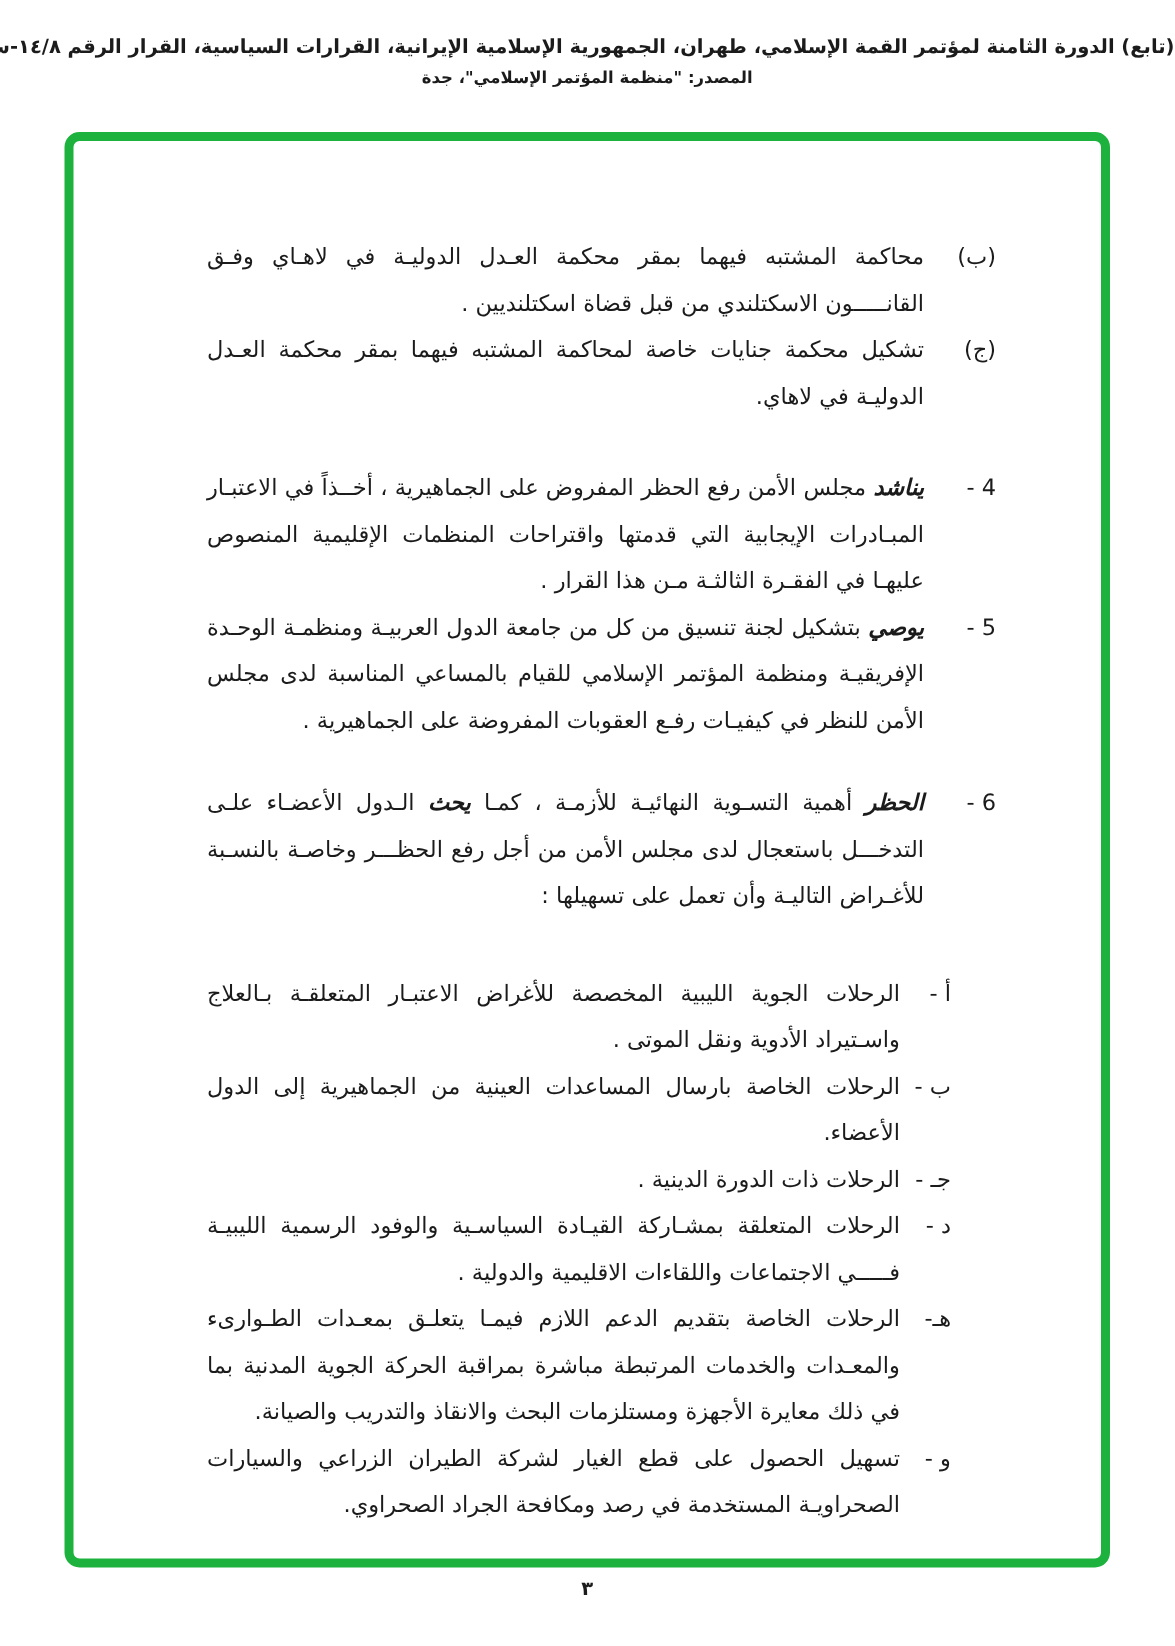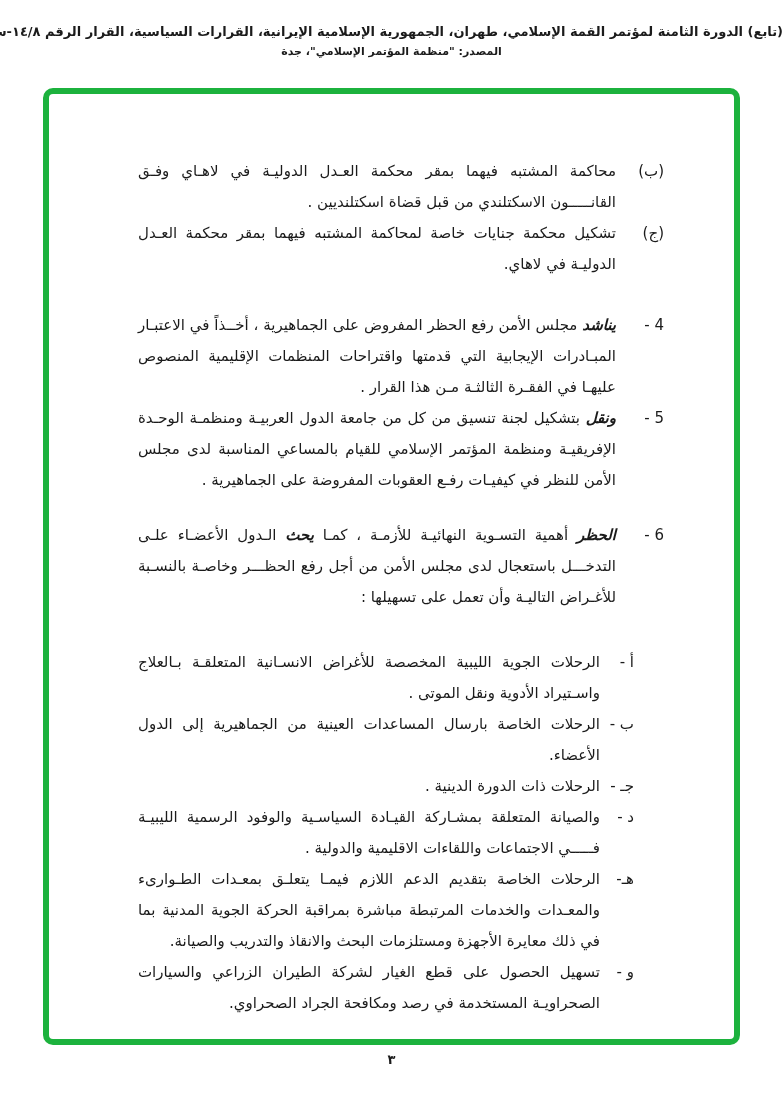--- a/index.html
+++ b/index.html
@@ -116,41 +116,41 @@
         <div class="item clause">
           <span class="marker">(ج)</span>
           <div class="text"><span>تشكيل محكمة جنايات خاصة لمحاكمة المشتبه فيهما بمقر محكمة العـدل الدوليـة في لاهاي.</span></div>
         </div>
         <div class="item numbered">
           <span class="marker">4 -</span>
           <div class="text"><span class="b">يناشد</span><span> مجلس الأمن رفع الحظر المفروض على الجماهيرية ، أخــذاً في الاعتبـار المبـادرات الإيجابية التي قدمتها واقتراحات المنظمات الإقليمية المنصوص عليهـا في الفقـرة الثالثـة مـن هذا القرار .</span></div>
         </div>
         <div class="item numbered">
           <span class="marker">5 -</span>
-          <div class="text"><span class="b">ونقل</span><span> بتشكيل لجنة تنسيق من كل من جامعة الدول العربيـة ومنظمـة الوحـدة الإفريقيـة ومنظمة المؤتمر الإسلامي للقيام بالمساعي المناسبة لدى مجلس الأمن للنظر في كيفيـات رفـع العقوبات المفروضة على الجماهيرية .</span></div>
+          <div class="text"><span class="b">يوصي</span><span> بتشكيل لجنة تنسيق من كل من جامعة الدول العربيـة ومنظمـة الوحـدة الإفريقيـة ومنظمة المؤتمر الإسلامي للقيام بالمساعي المناسبة لدى مجلس الأمن للنظر في كيفيـات رفـع العقوبات المفروضة على الجماهيرية .</span></div>
         </div>
         <div class="item numbered">
           <span class="marker">6 -</span>
           <div class="text"><span class="b">الحظر</span><span> أهمية التسـوية النهائيـة للأزمـة ، كمـا </span><span class="b">يحث</span><span> الـدول الأعضـاء علـى التدخـــل باستعجال لدى مجلس الأمن من أجل رفع الحظـــر وخاصـة بالنسـبة للأغـراض التاليـة وأن تعمل على تسهيلها :</span></div>
         </div>
         <div class="item sub">
           <span class="marker">أ -</span>
-          <div class="text"><span>الرحلات الجوية الليبية المخصصة للأغراض الانسـانية المتعلقـة بـالعلاج واسـتيراد الأدوية ونقل الموتى .</span></div>
+          <div class="text"><span>الرحلات الجوية الليبية المخصصة للأغراض الاعتبـار المتعلقـة بـالعلاج واسـتيراد الأدوية ونقل الموتى .</span></div>
         </div>
         <div class="item sub">
           <span class="marker">ب -</span>
           <div class="text"><span>الرحلات الخاصة بارسال المساعدات العينية من الجماهيرية إلى الدول الأعضاء.</span></div>
         </div>
         <div class="item sub">
           <span class="marker">جـ -</span>
           <div class="text"><span>الرحلات ذات الدورة الدينية .</span></div>
         </div>
         <div class="item sub">
           <span class="marker">د -</span>
-          <div class="text"><span>والصيانة المتعلقة بمشـاركة القيـادة السياسـية والوفود الرسمية الليبيـة فـــــي الاجتماعات واللقاءات الاقليمية والدولية .</span></div>
+          <div class="text"><span>الرحلات المتعلقة بمشـاركة القيـادة السياسـية والوفود الرسمية الليبيـة فـــــي الاجتماعات واللقاءات الاقليمية والدولية .</span></div>
         </div>
         <div class="item sub">
           <span class="marker">هـ-</span>
           <div class="text"><span>الرحلات الخاصة بتقديم الدعم اللازم فيمـا يتعلـق بمعـدات الطـوارىء والمعـدات والخدمات المرتبطة مباشرة بمراقبة الحركة الجوية المدنية بما في ذلك معايرة الأجهزة ومستلزمات البحث والانقاذ والتدريب والصيانة.</span></div>
         </div>
         <div class="item sub">
           <span class="marker">و -</span>
           <div class="text"><span>تسهيل الحصول على قطع الغيار لشركة الطيران الزراعي والسيارات الصحراويـة المستخدمة في رصد ومكافحة الجراد الصحراوي.</span></div>
         </div>
       </div>

